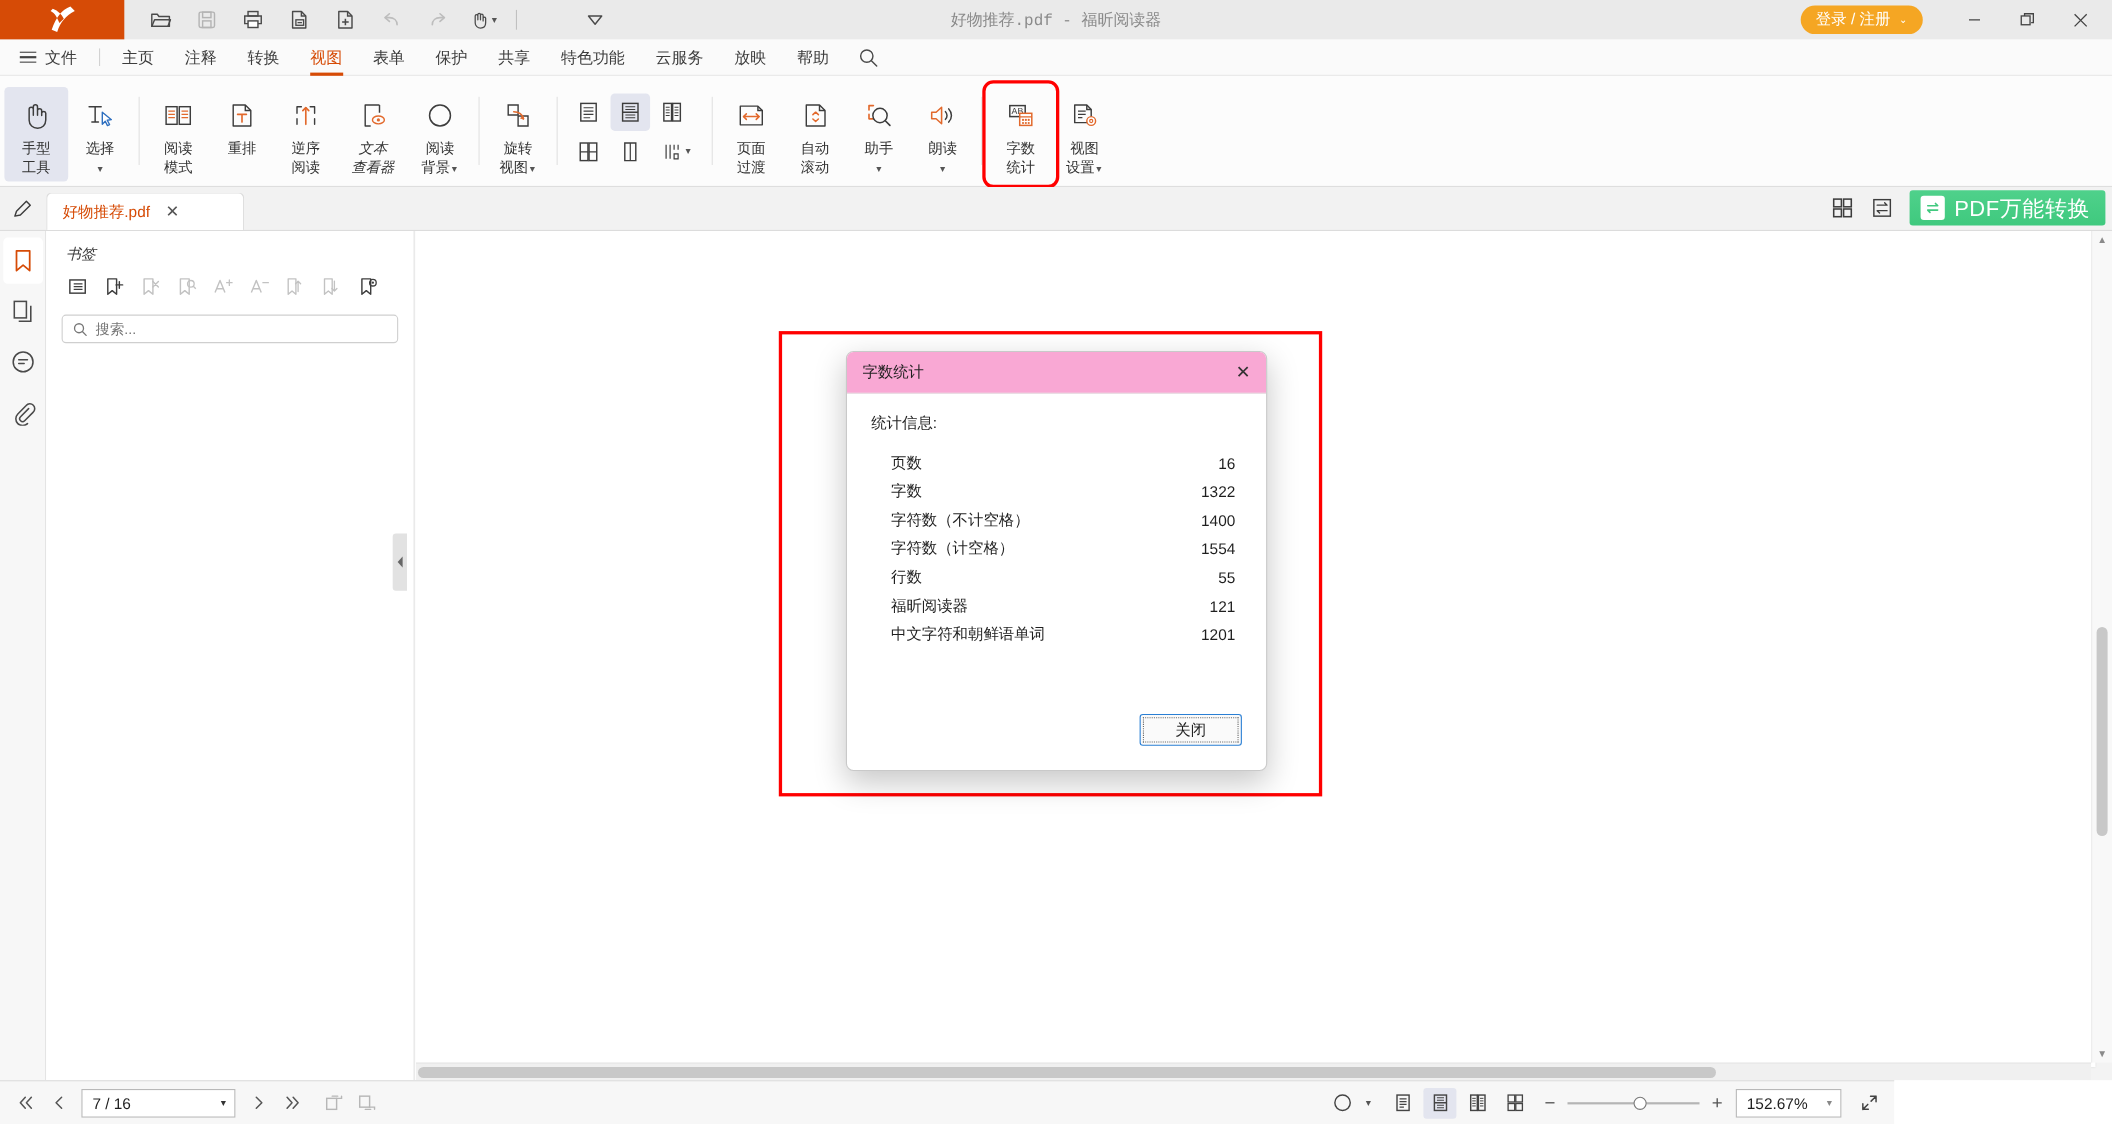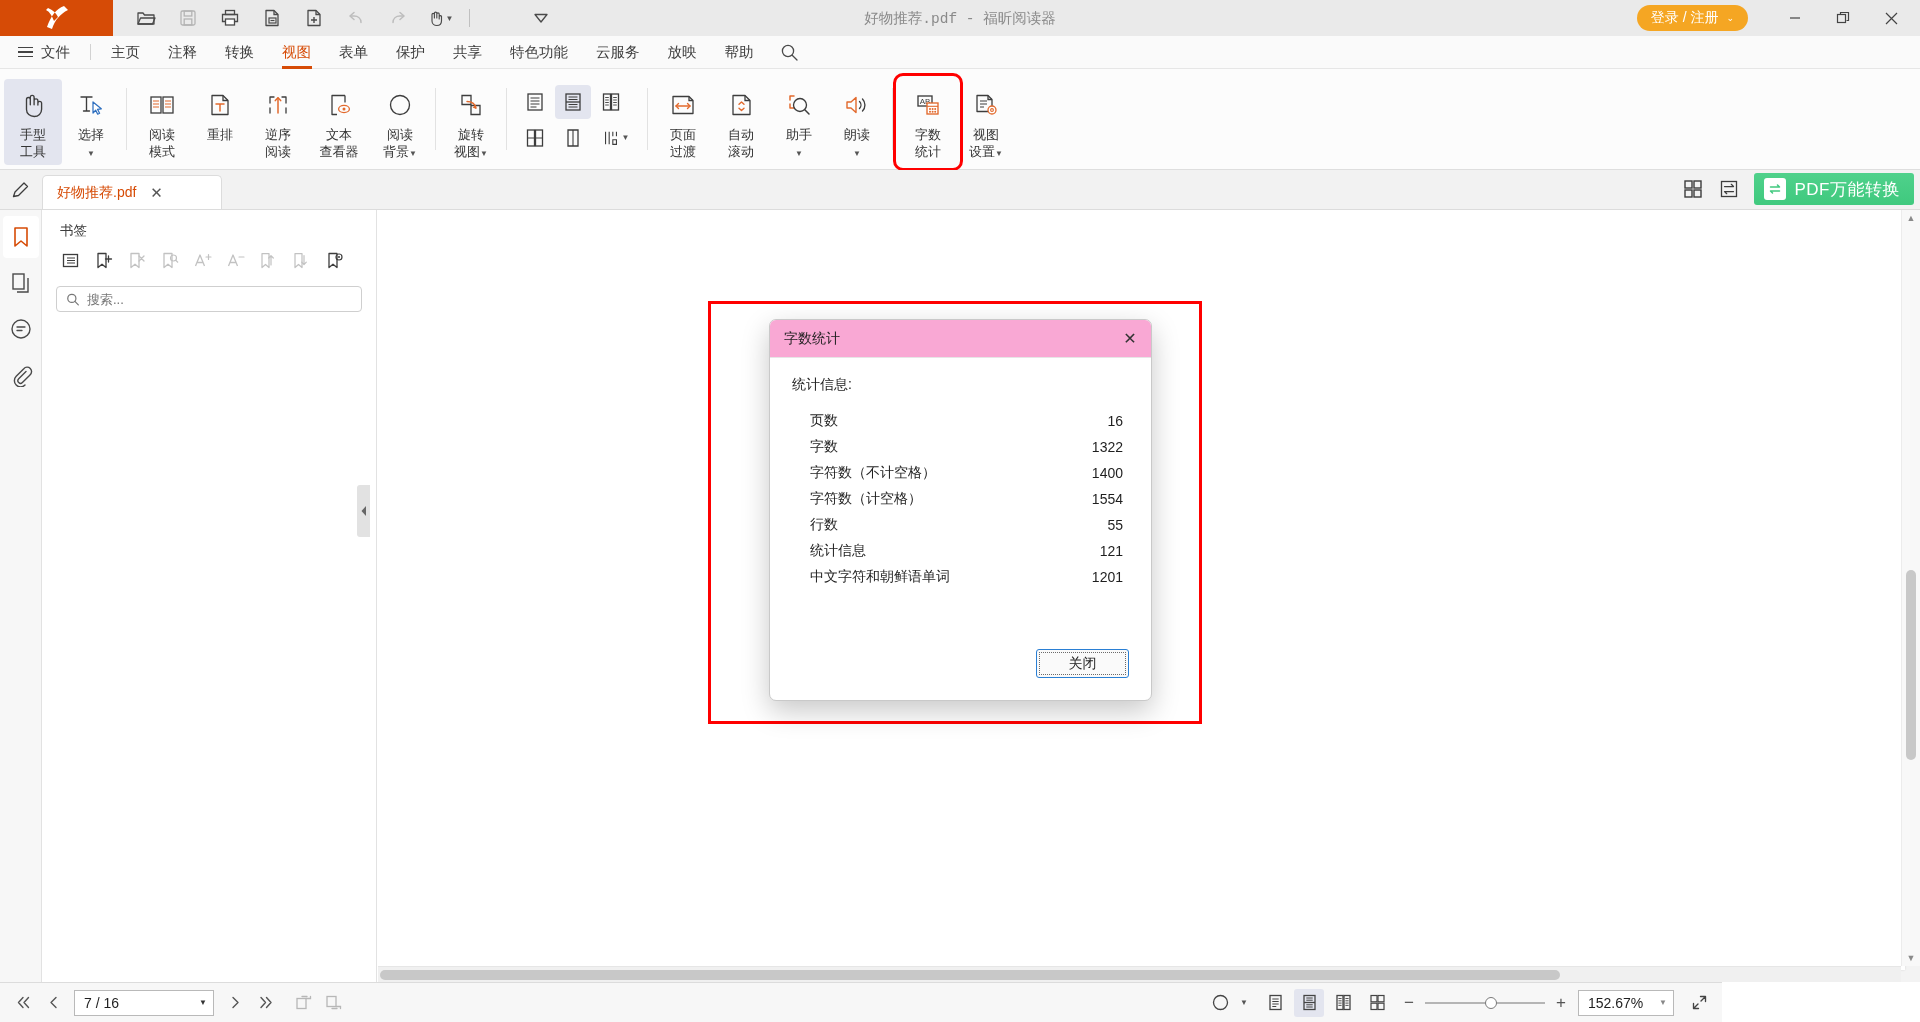--- a/index.html
+++ b/index.html
@@ -76,21 +76,21 @@
     background: #fcfcfc; border-bottom: 1px solid #dedede;
     display: flex; align-items: stretch; padding-left: 4px;
   }
   .rgroup { display: flex; align-items: center; height: 101px; }
   .rsep { width: 1px; height: 62px; background: #e2e2e2; margin: auto 6px; }
   .rbtn {
     width: 58px; min-height: 86px; margin-top: 4px;
     display: flex; flex-direction: column; align-items: center; justify-content: flex-start;
     padding-top: 8px; border-radius: 4px; position: relative;
   }
-  .rbtn.wide { width: 64px; }
+  .rbtn.wide { width: 64px; font-style: italic; }
   .rbtn.selected { background: #e3e5ef; }
   .rbtn .ico { height: 36px; display: flex; align-items: center; justify-content: center; }
   .rbtn .lbl {
     font-size: 13px; color: #333; line-height: 17px; text-align: center;
     margin-top: 3px; white-space: pre-line;
   }
   .rbtn .lbl .dd { font-size: 8px; color: #555; }
   .rbtn.highlight-target {
     outline: 3px solid #ff0000; outline-offset: 3px;
   }
@@ -117,21 +117,21 @@
     height: 34px; background: #ffffff; border: 1px solid #dcdcdc; border-bottom: none;
     border-radius: 5px 5px 0 0; display: flex; align-items: center;
     padding: 0 10px 0 14px; gap: 14px; min-width: 180px;
   }
   .doc-tab .name { font-size: 14px; color: #d64b06; }
   .doc-tab .x { color: #555; font-size: 15px; line-height: 1; }
   .tabstrip-right { margin-left: auto; display: flex; align-items: center; gap: 14px; padding: 0 6px 4px 0; }
   .pdf-conv {
     background: linear-gradient(180deg,#4fd18b,#3fc97e);
     height: 32px; border-radius: 3px; display: flex; align-items: center; gap: 9px;
-    padding: 0 14px 0 10px; color: #fff; font-size: 17px; letter-spacing: .5px; justify-content: center;
+    padding: 0 14px 0 10px; color: #fff; font-size: 20px; letter-spacing: .5px; justify-content: center;
   }
   .pdf-conv .badge {
     width: 22px; height: 22px; border-radius: 3px; background: #fff;
     display: flex; align-items: center; justify-content: center;
   }
 
   
   .rail {
     position: absolute; top: 210px; left: 0; width: 42px; bottom: 40px;
     background: #f7f7f7; border-right: 1px solid #e2e2e2;
@@ -141,21 +141,21 @@
     width: 36px; height: 42px; display: flex; align-items: center; justify-content: center;
     border-radius: 4px;
   }
   .rail-btn.active { background: #ffffff; }
 
   
   .panel {
     position: absolute; top: 210px; left: 42px; width: 335px; bottom: 40px;
     background: #ffffff; border-right: 1px solid #e2e2e2;
   }
-  .panel-title { font-size: 13.5px; color: #3d3d3d; padding: 12px 0 6px 18px; }
+  .panel-title { font-size: 13.5px; color: #3d3d3d; padding: 12px 0 6px 18px; font-style: italic; }
   .panel-tools { display: flex; align-items: center; gap: 4px; padding: 0 8px 0 14px; }
   .ptool { width: 29px; height: 28px; display: flex; align-items: center; justify-content: center; border-radius: 3px; }
   .search-box {
     margin: 12px 14px 0 14px; height: 26px; border: 1px solid #cfcfcf; border-radius: 4px;
     display: flex; align-items: center; gap: 7px; padding: 0 9px; background: #fff;
   }
   .search-box input {
     border: none; outline: none; font-size: 13px; color: #9a9a9a; width: 100%;
     font-family: inherit; background: transparent;
   }
@@ -790,21 +790,21 @@
       </div>
       <div class="stat-row">
         <span>字符数（计空格）</span>
         <span class="v">1554</span>
       </div>
       <div class="stat-row">
         <span>行数</span>
         <span class="v">55</span>
       </div>
       <div class="stat-row">
-        <span>统计信息</span>
+        <span>福昕阅读器</span>
         <span class="v">121</span>
       </div>
       <div class="stat-row">
         <span>中文字符和朝鲜语单词</span>
         <span class="v">1201</span>
       </div>
     </div>
     <div class="dlg-footer">
       <div class="btn-close-dlg">关闭</div>
     </div>

